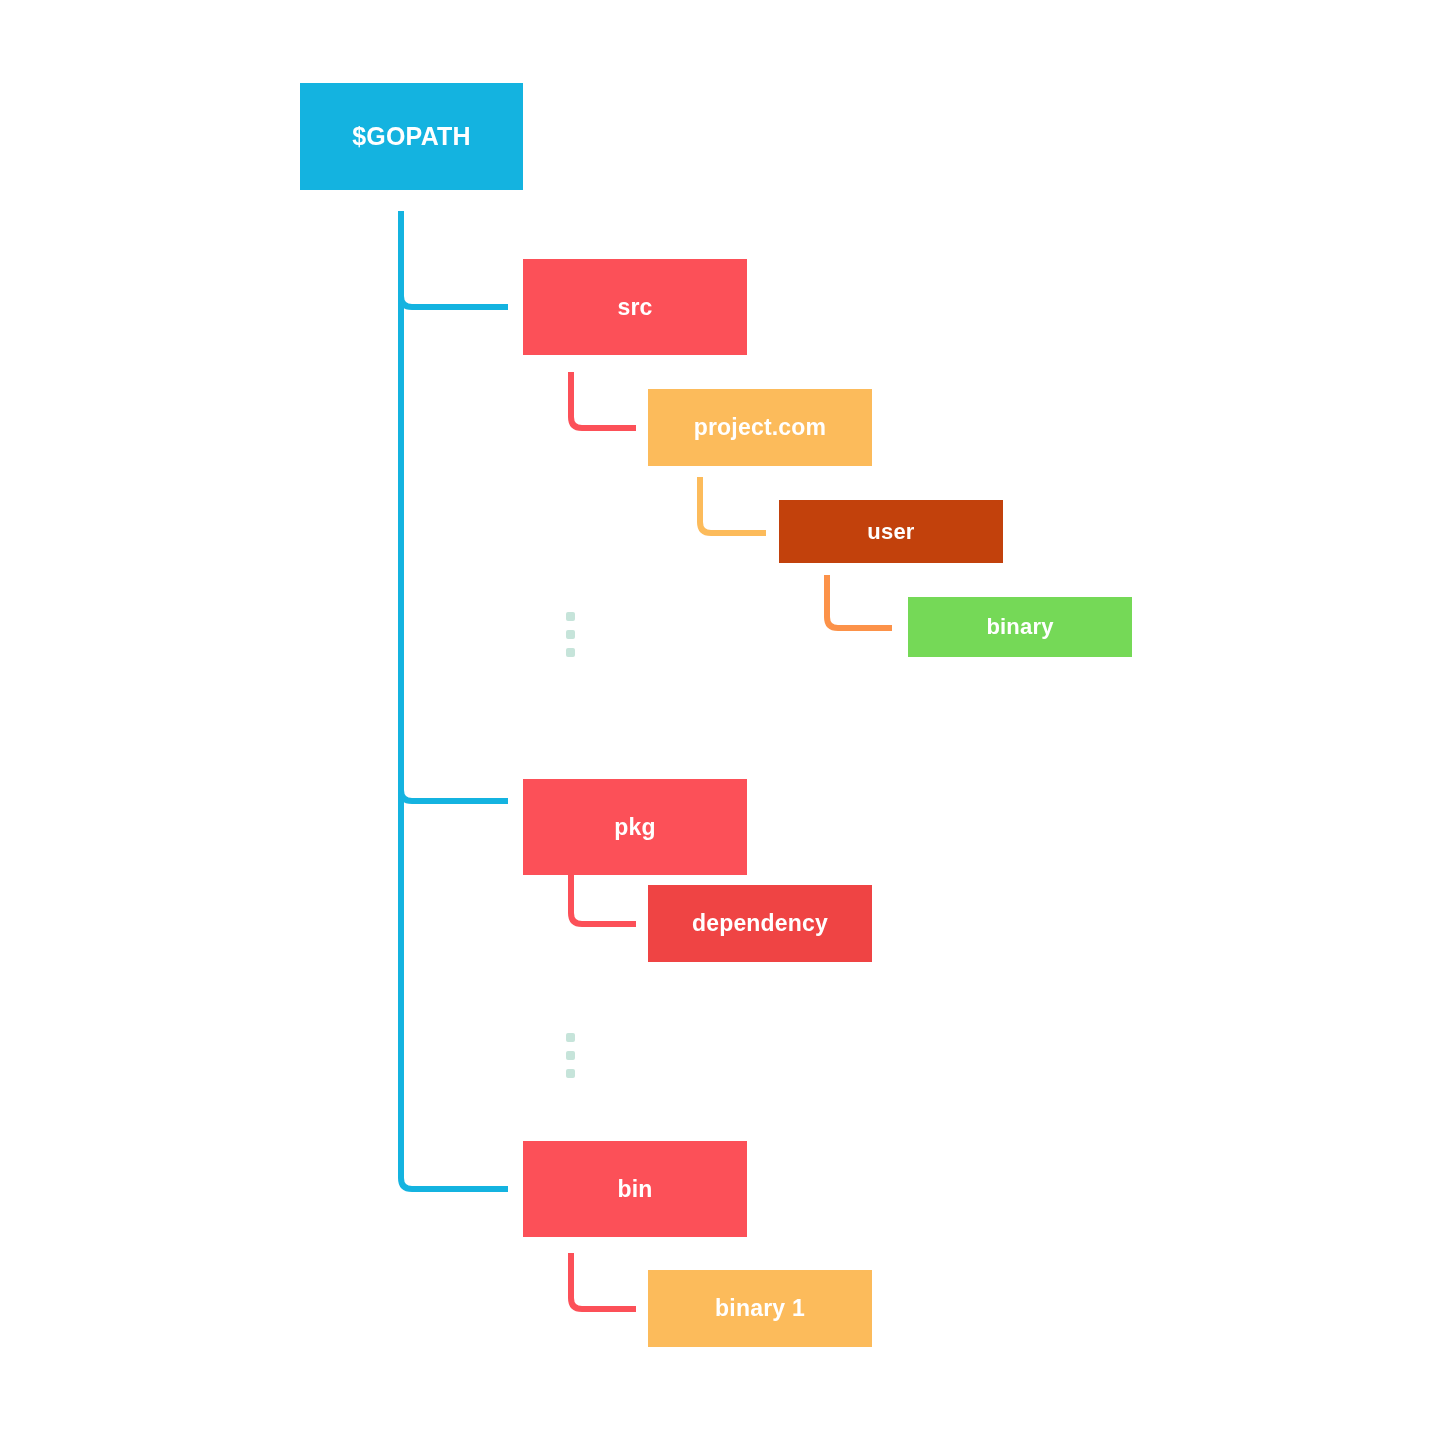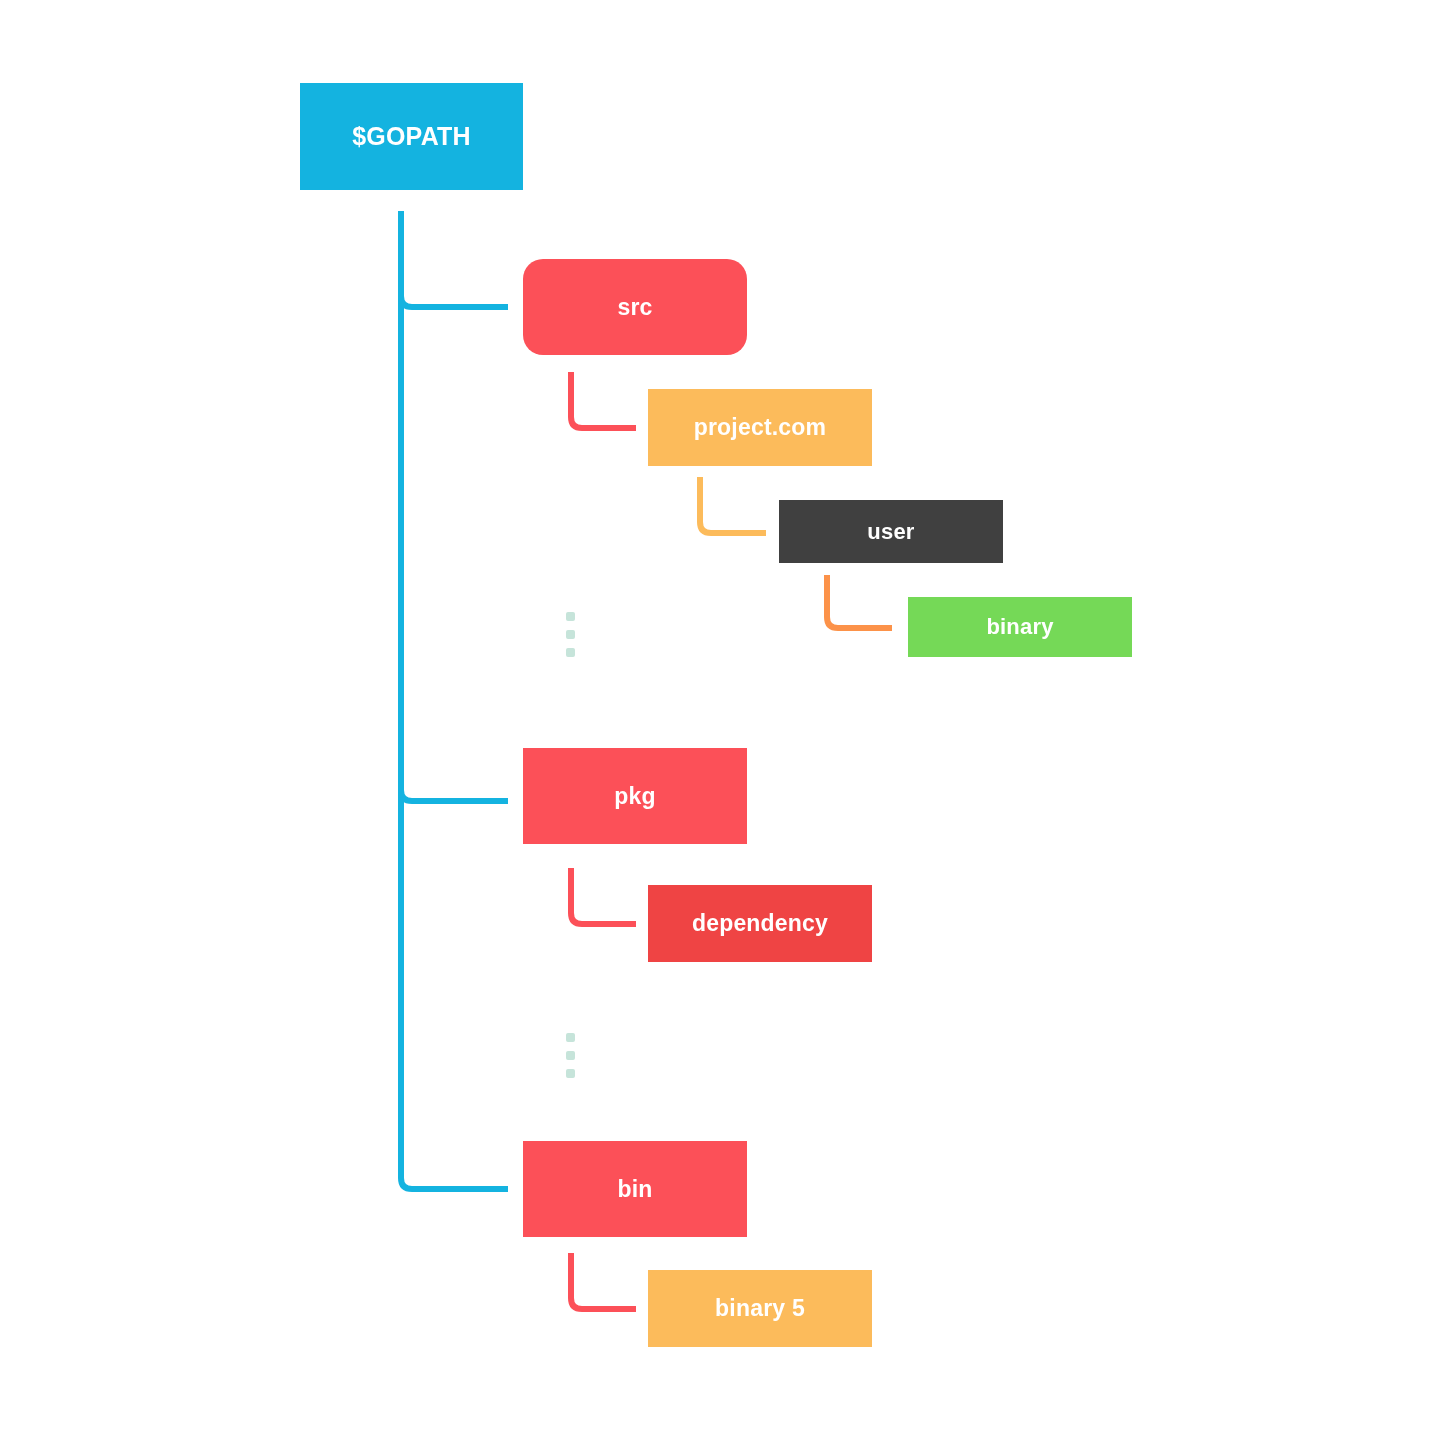--- a/index.html
+++ b/index.html
@@ -66,43 +66,43 @@
       <path d="M 571 372 L 571 417 Q 571 428 582 428 L 636 428" stroke="#fc5058" stroke-width="6" fill="none" stroke-linecap="butt"></path>
       <path d="M 700 477 L 700 522 Q 700 533 711 533 L 766 533" stroke="#fcbb5b" stroke-width="6" fill="none" stroke-linecap="butt"></path>
       <path d="M 827 575 L 827 617 Q 827 628 838 628 L 892 628" stroke="#fc9249" stroke-width="6" fill="none" stroke-linecap="butt"></path>
       <path d="M 571 868 L 571 913 Q 571 924 582 924 L 636 924" stroke="#fc5058" stroke-width="6" fill="none" stroke-linecap="butt"></path>
       <path d="M 571 1253 L 571 1298 Q 571 1309 582 1309 L 636 1309" stroke="#fc5058" stroke-width="6" fill="none" stroke-linecap="butt"></path>
     </svg>
   <div id="nodes-layer">
       <div class="node" style="left: 300px; top: 83px; width: 223px; height: 107px; background: rgb(20, 179, 224); font-size: 25px;">
         <span class="node-label">$GOPATH</span>
       </div>
-      <div class="node" style="left: 523px; top: 259px; width: 224px; height: 96px; background: rgb(252, 80, 88); font-size: 23px; border-radius: 20px;">
+      <div class="node" style="left: 523px; top: 259px; width: 224px; height: 96px; background: rgb(252, 80, 88); font-size: 23px;">
         <span class="node-label">src</span>
       </div>
       <div class="node" style="left: 648px; top: 389px; width: 224px; height: 77px; background: rgb(252, 187, 91); font-size: 23px;">
         <span class="node-label">project.com</span>
       </div>
-      <div class="node" style="left: 779px; top: 500px; width: 224px; height: 63px; background: #404040; font-size: 22px;">
+      <div class="node" style="left: 779px; top: 500px; width: 224px; height: 63px; background: #c2410c; font-size: 22px;">
         <span class="node-label">user</span>
       </div>
       <div class="node" style="left: 908px; top: 597px; width: 224px; height: 60px; background: rgb(117, 217, 87); font-size: 22px;">
         <span class="node-label">binary</span>
       </div>
-      <div class="node" style="left: 523px; top: 748px; width: 224px; height: 96px; background: rgb(252, 80, 88); font-size: 23px;">
+      <div class="node" style="left: 523px; top: 779px; width: 224px; height: 96px; background: rgb(252, 80, 88); font-size: 23px;">
         <span class="node-label">pkg</span>
       </div>
       <div class="node" style="left: 648px; top: 885px; width: 224px; height: 77px; background: #ef4444; font-size: 23px;">
         <span class="node-label">dependency</span>
       </div>
       <div class="node" style="left: 523px; top: 1141px; width: 224px; height: 96px; background: rgb(252, 80, 88); font-size: 23px;">
         <span class="node-label">bin</span>
       </div>
       <div class="node" style="left: 648px; top: 1270px; width: 224px; height: 77px; background: rgb(252, 187, 91); font-size: 23px;">
-        <span class="node-label">binary 5</span>
+        <span class="node-label">binary 1</span>
       </div>
     </div>
   <div id="ellipsis-layer">
       <div class="ellipsis" style="left: 566px; top: 612px; width: 9px; height: 45px;">
         <span class="dot" style="background: rgb(198, 228, 218);"></span>
         <span class="dot" style="background: rgb(198, 228, 218);"></span>
         <span class="dot" style="background: rgb(198, 228, 218);"></span>
       </div>
       <div class="ellipsis" style="left: 566px; top: 1033px; width: 9px; height: 45px;">
         <span class="dot" style="background: rgb(198, 228, 218);"></span>

